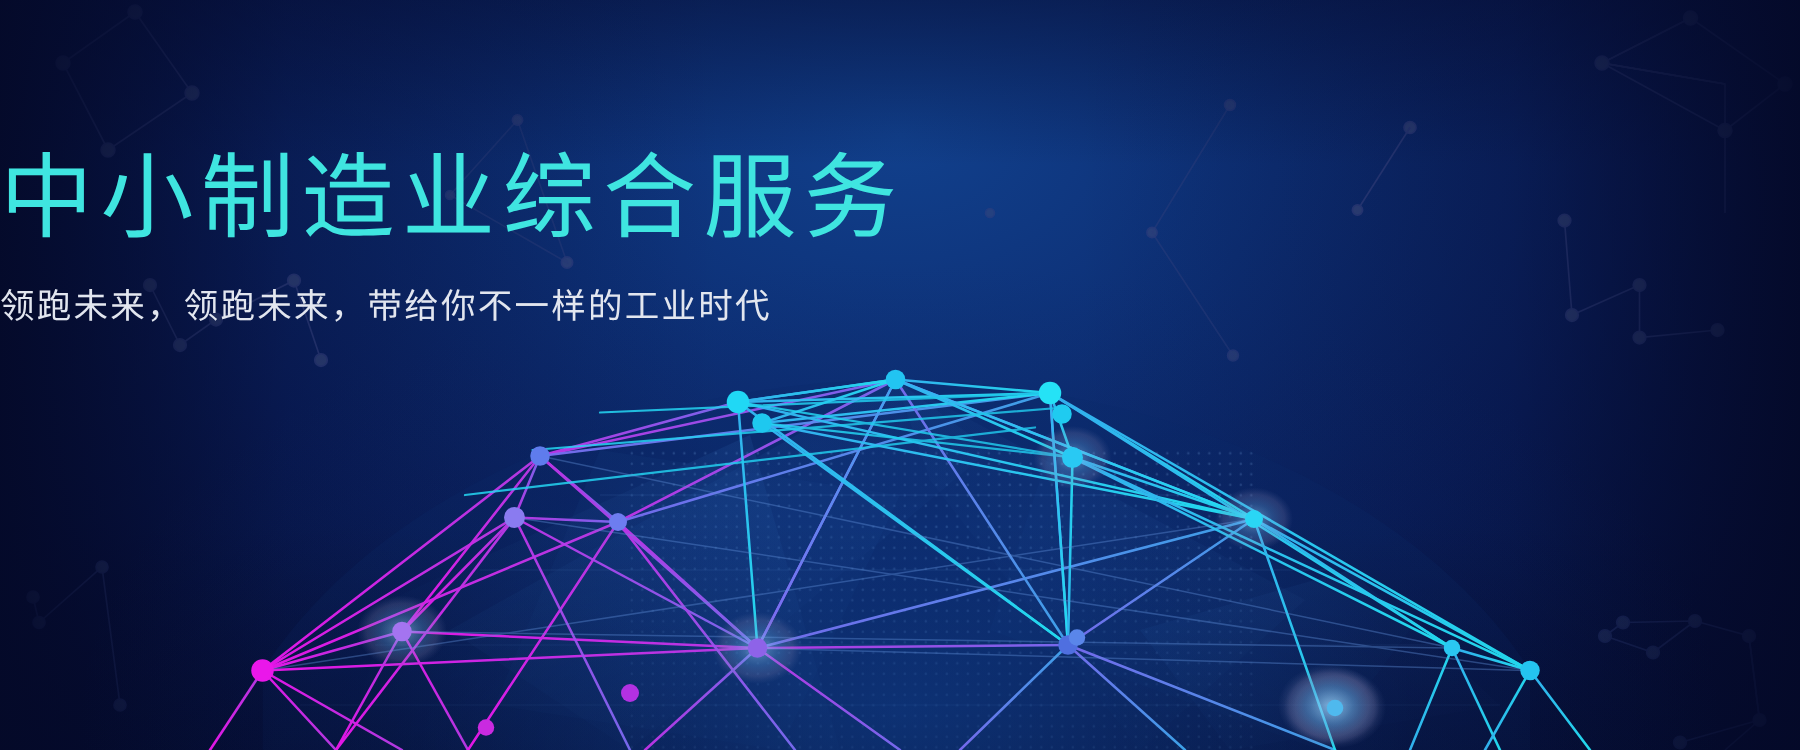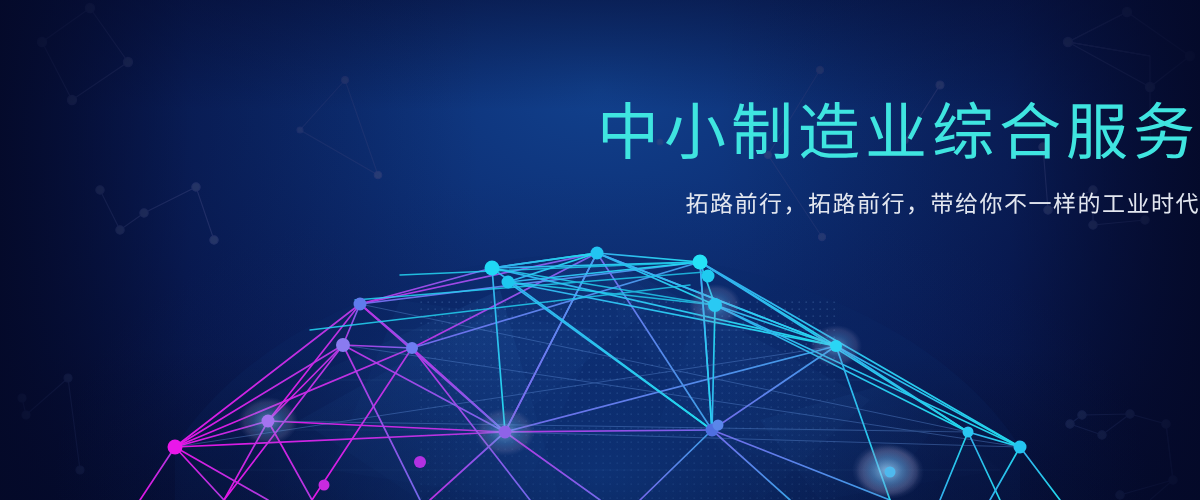--- a/index.html
+++ b/index.html
@@ -37,21 +37,21 @@
     width: 1200px;
     height: 500px;
     display: block;
   }
   
   .text-block {
     position: absolute;
     left: 0;
     right: 0;
     top: 96px;
-    text-align: right;
+    text-align: left;
     z-index: 40;
   }
   .title {
     font-size: 62px;
     line-height: 74px;
     letter-spacing: 5px;
     font-weight: 300;
     margin: 0;
     white-space: nowrap;
   }
@@ -337,16 +337,16 @@
       <circle cx="715" cy="305" r="7.0" fill="#29c9f3"></circle>
       <circle cx="836" cy="346" r="6.0" fill="#2ad6f5"></circle>
       <circle cx="968" cy="432" r="5.5" fill="#2ac7f2"></circle>
       <circle cx="1020" cy="447" r="6.5" fill="#24c4f0"></circle>
       <circle cx="890" cy="472" r="5.5" fill="#4fb9ee"></circle>
     </g>
   </svg>
 
   <div class="text-block">
     <h1 class="title" style="color:#3fe5e0;">中小制造业综合服务</h1>
-    <p class="subtitle" style="color:#e2e6ef;">拓路前行，拓路前行，带给你不一样的工业时代</p>
+    <p class="subtitle" style="color:#e2e6ef;">领跑未来，领跑未来，带给你不一样的工业时代</p>
   </div>
 
 </div>
 
 </body></html>

